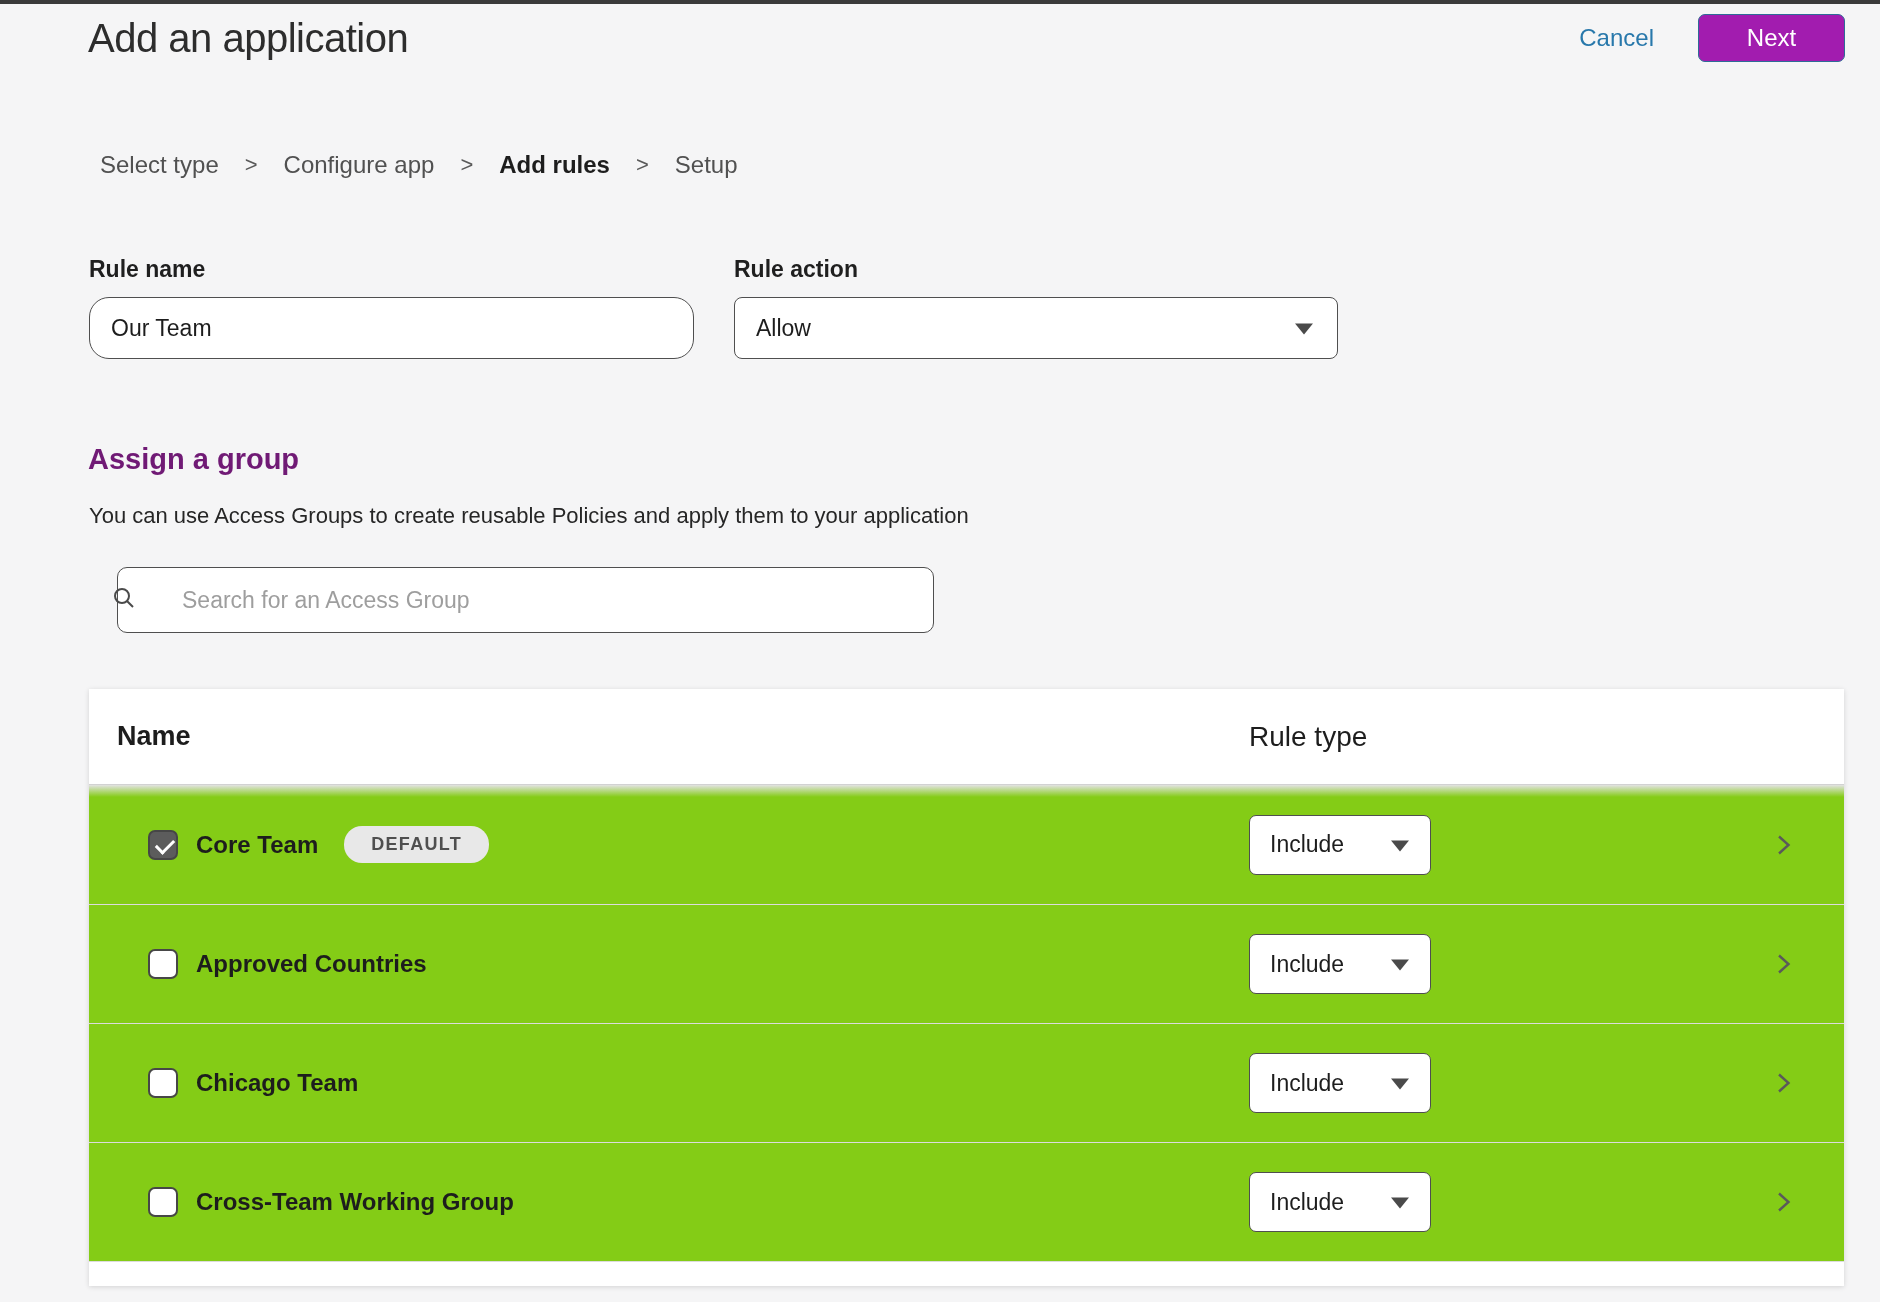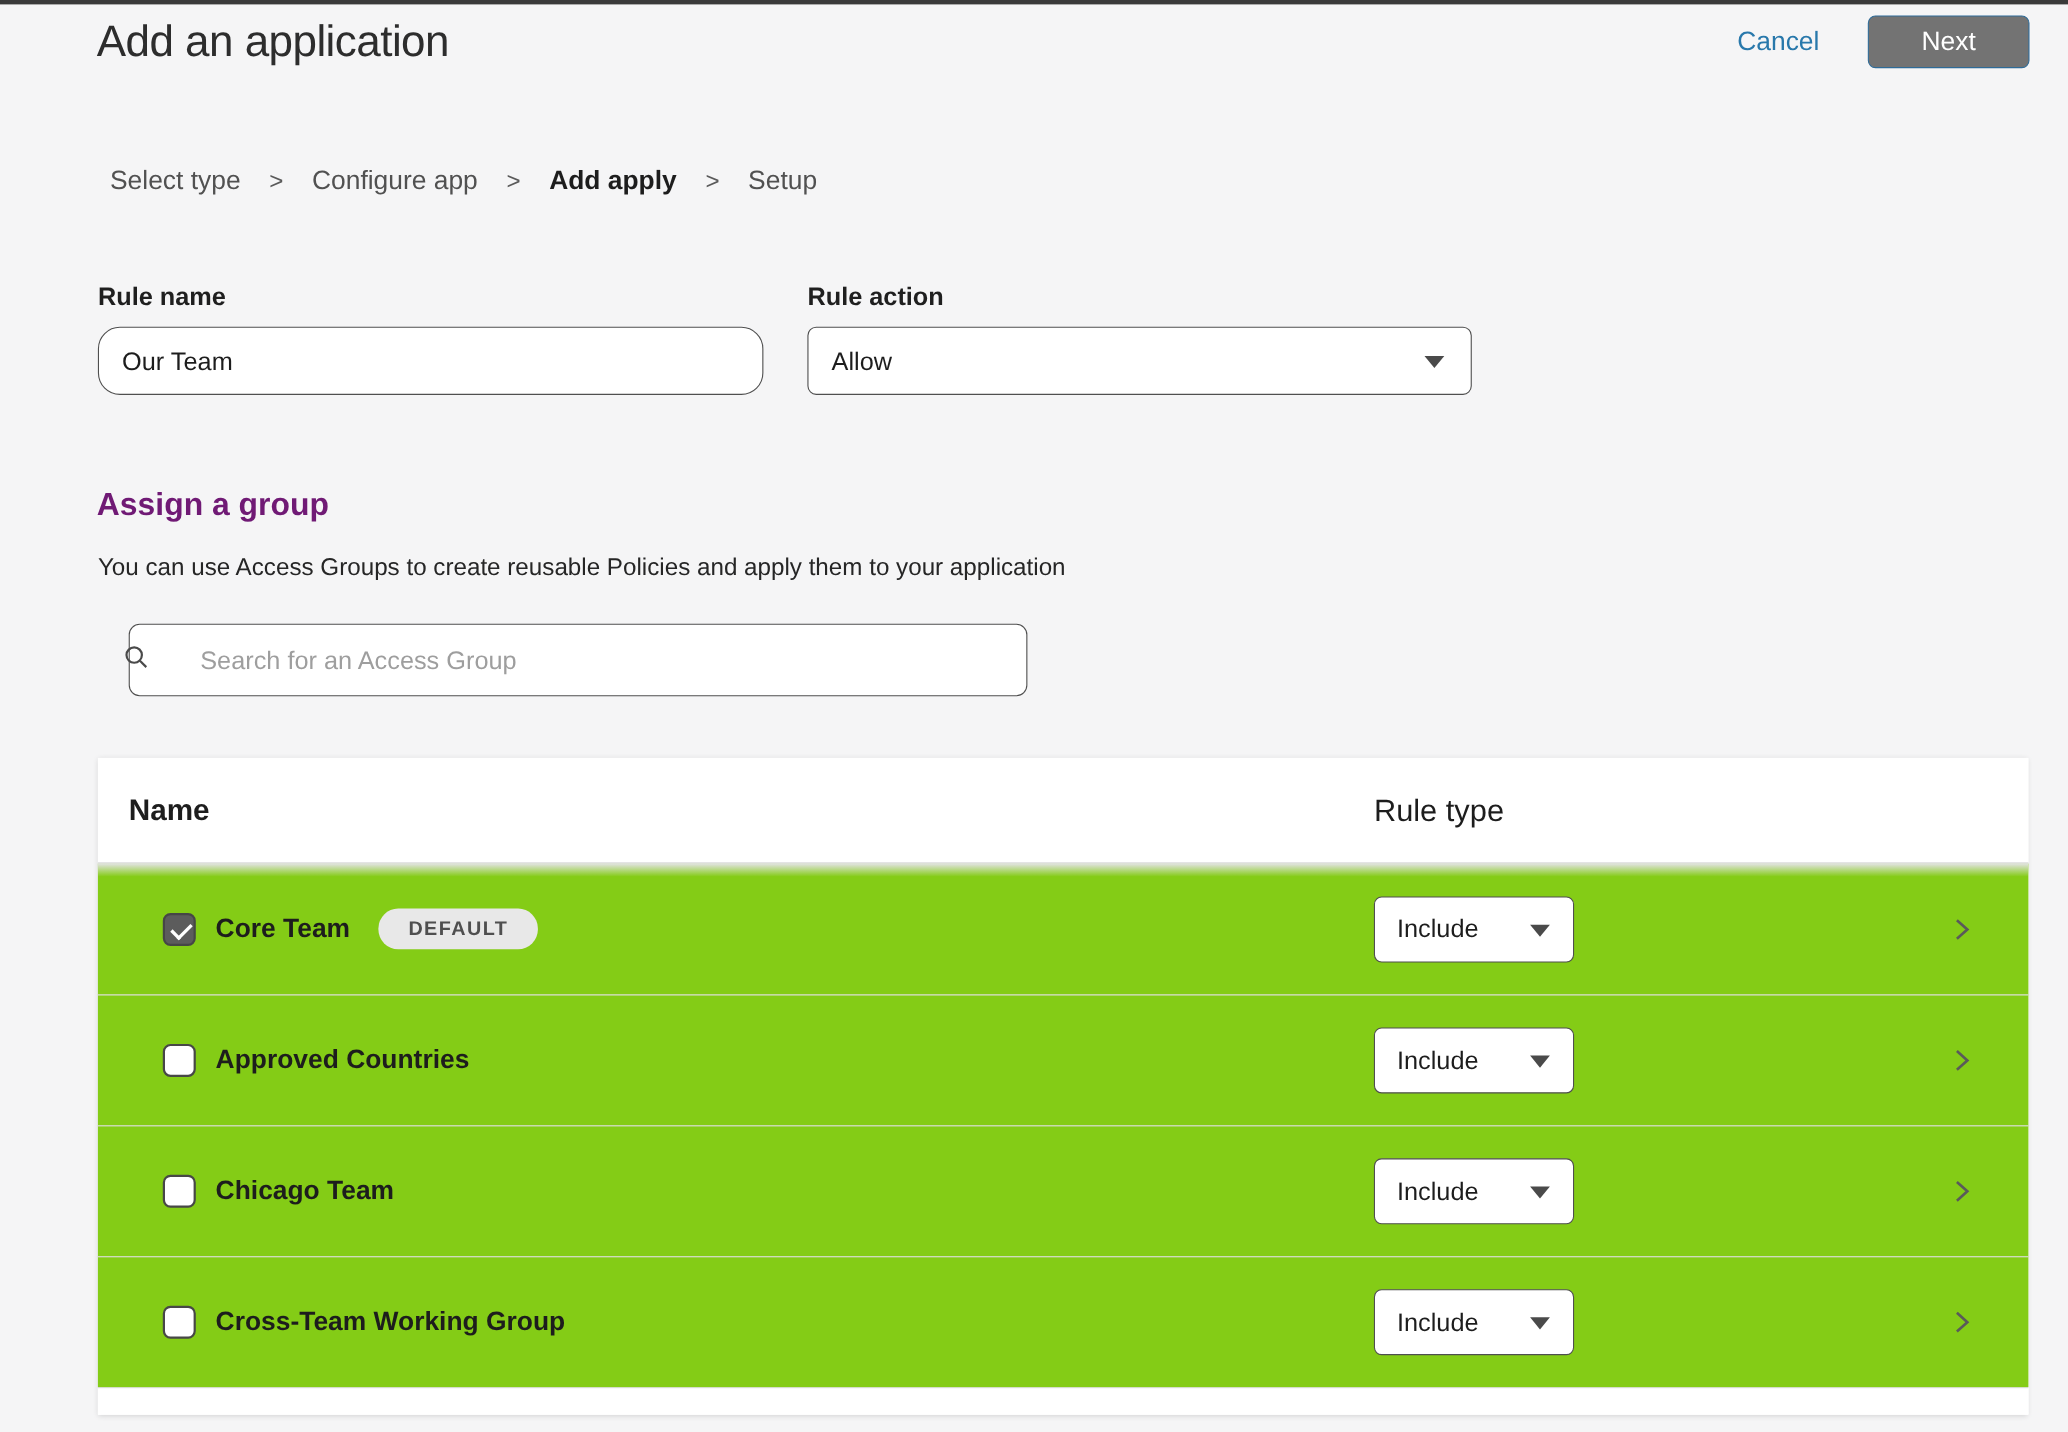--- a/index.html
+++ b/index.html
@@ -11,21 +11,21 @@
     overflow: hidden;
     position: relative;
   }
   .topbar { height:4px; background:#3a3a3a; width:100%; }
 
   
   .page-header { display:flex; align-items:center; margin:10px 35px 0 88px; }
   .page-title { font-size:40px; font-weight:400; color:#2d2d2d; letter-spacing:-0.5px; flex:1; }
   .cancel-link { font-size:24px; color:#2878ab; cursor:pointer; margin-right:44px; }
   .next-btn {
-    width:147px; height:48px; background:#737373; border:1px solid #2f6b97;
+    width:147px; height:48px; background:#a21caf; border:1px solid #2f6b97;
     border-radius:7px; color:#fff; font-size:24px; font-family:inherit;
     display:flex; align-items:center; justify-content:center; cursor:pointer;
   }
 
   
   .breadcrumb { display:flex; align-items:center; gap:26px; margin:89px 0 0 100px; font-size:24px; color:#515151; }
   .crumb { cursor:pointer; }
   .crumb.active { color:#1d1d1d; font-weight:700; }
   .crumb-sep { color:#5a5a5a; font-size:22px; }
 
@@ -112,21 +112,21 @@
   <h1 class="page-title">Add an application</h1>
   <span class="cancel-link">Cancel</span>
   <button class="next-btn">Next</button>
 </div>
 
 <div class="breadcrumb">
   <span class="crumb">Select type</span>
   <span class="crumb-sep">&gt;</span>
   <span class="crumb">Configure app</span>
   <span class="crumb-sep">&gt;</span>
-  <span class="crumb active">Add apply</span>
+  <span class="crumb active">Add rules</span>
   <span class="crumb-sep">&gt;</span>
   <span class="crumb">Setup</span>
 </div>
 
 <div class="form-row">
   <div class="field-col">
     <label class="field-label">Rule name</label>
     <input class="text-input" type="text" value="Our Team" style="">
   </div>
   <div class="field-col">

